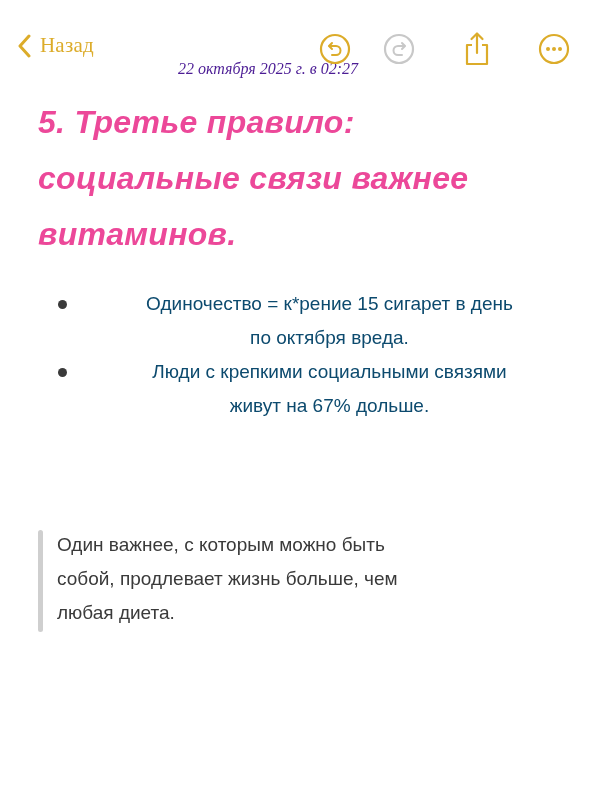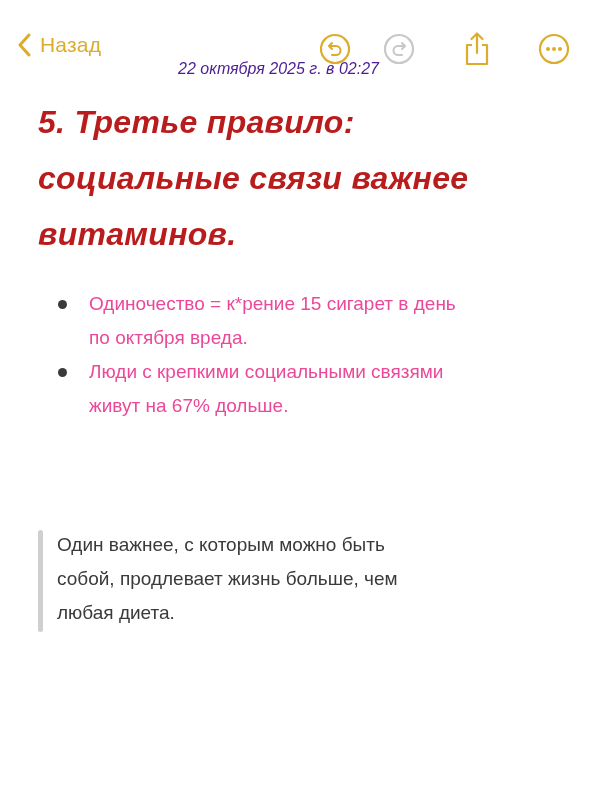--- a/index.html
+++ b/index.html
@@ -12,20 +12,21 @@
       height: 800px;
       position: relative;
       overflow: hidden;
       font-family: "Liberation Sans", "DejaVu Sans", sans-serif;
     }
     .navbar {
       position: absolute;
       top: 0; left: 0;
       width: 520px;
       height: 90px;
+      font-family: Liberation Serif, serif;
     }
     .back-button {
       position: absolute;
       left: 17px;
       top: 33px;
       display: flex;
       align-items: center;
       cursor: pointer;
     }
     .back-button svg { display: block; }
@@ -57,39 +58,40 @@
     .title {
       position: absolute;
       left: 38px;
       top: 94px;
       width: 540px;
       margin: 0;
       font-size: 32px;
       line-height: 56px;
       font-weight: bold;
       font-style: italic;
-      color: #b91c1c;
+      color: #ec4899;
       letter-spacing: 0.3px;
     }
     .bullets {
       position: absolute;
       left: 0;
       top: 287px;
       width: 600px;
       margin: 0;
       padding: 0;
       list-style: none;
     }
     .bullet-item {
       position: relative;
       padding-left: 89px;
       padding-right: 30px;
       font-size: 19px;
       line-height: 34px;
-      color: #ec4899;
+      color: #0c4a6e;
+      text-align: center;
     }
     .bullet-dot {
       position: absolute;
       left: 58px;
       top: 13px;
       width: 9px;
       height: 9px;
       border-radius: 50%;
       background: #3a3a3a;
     }

